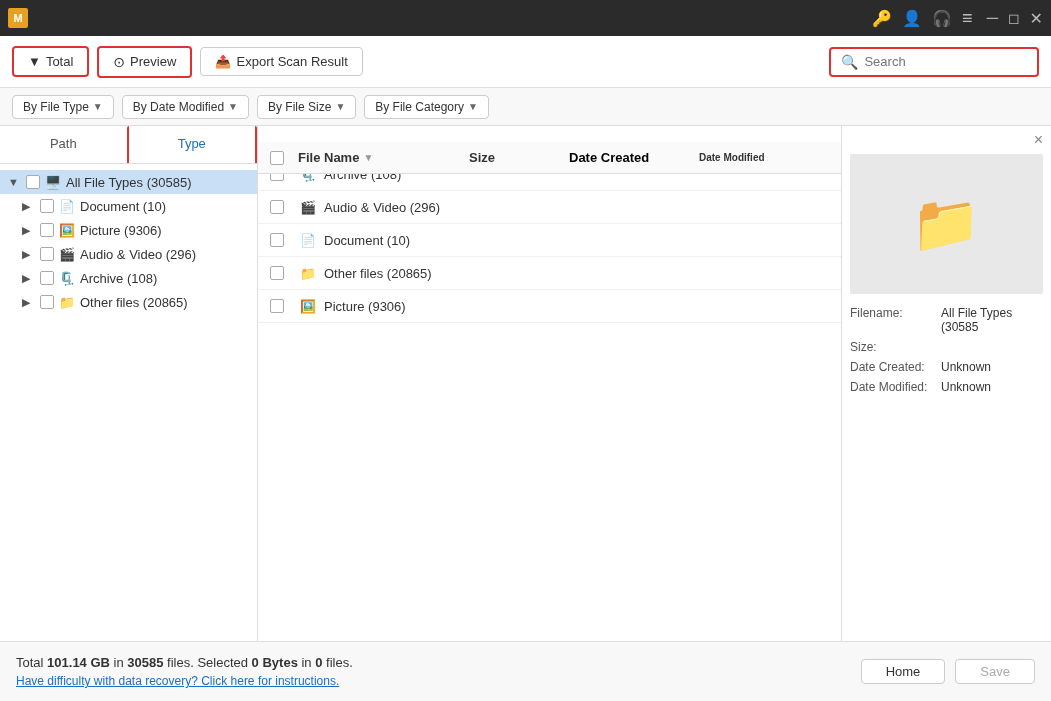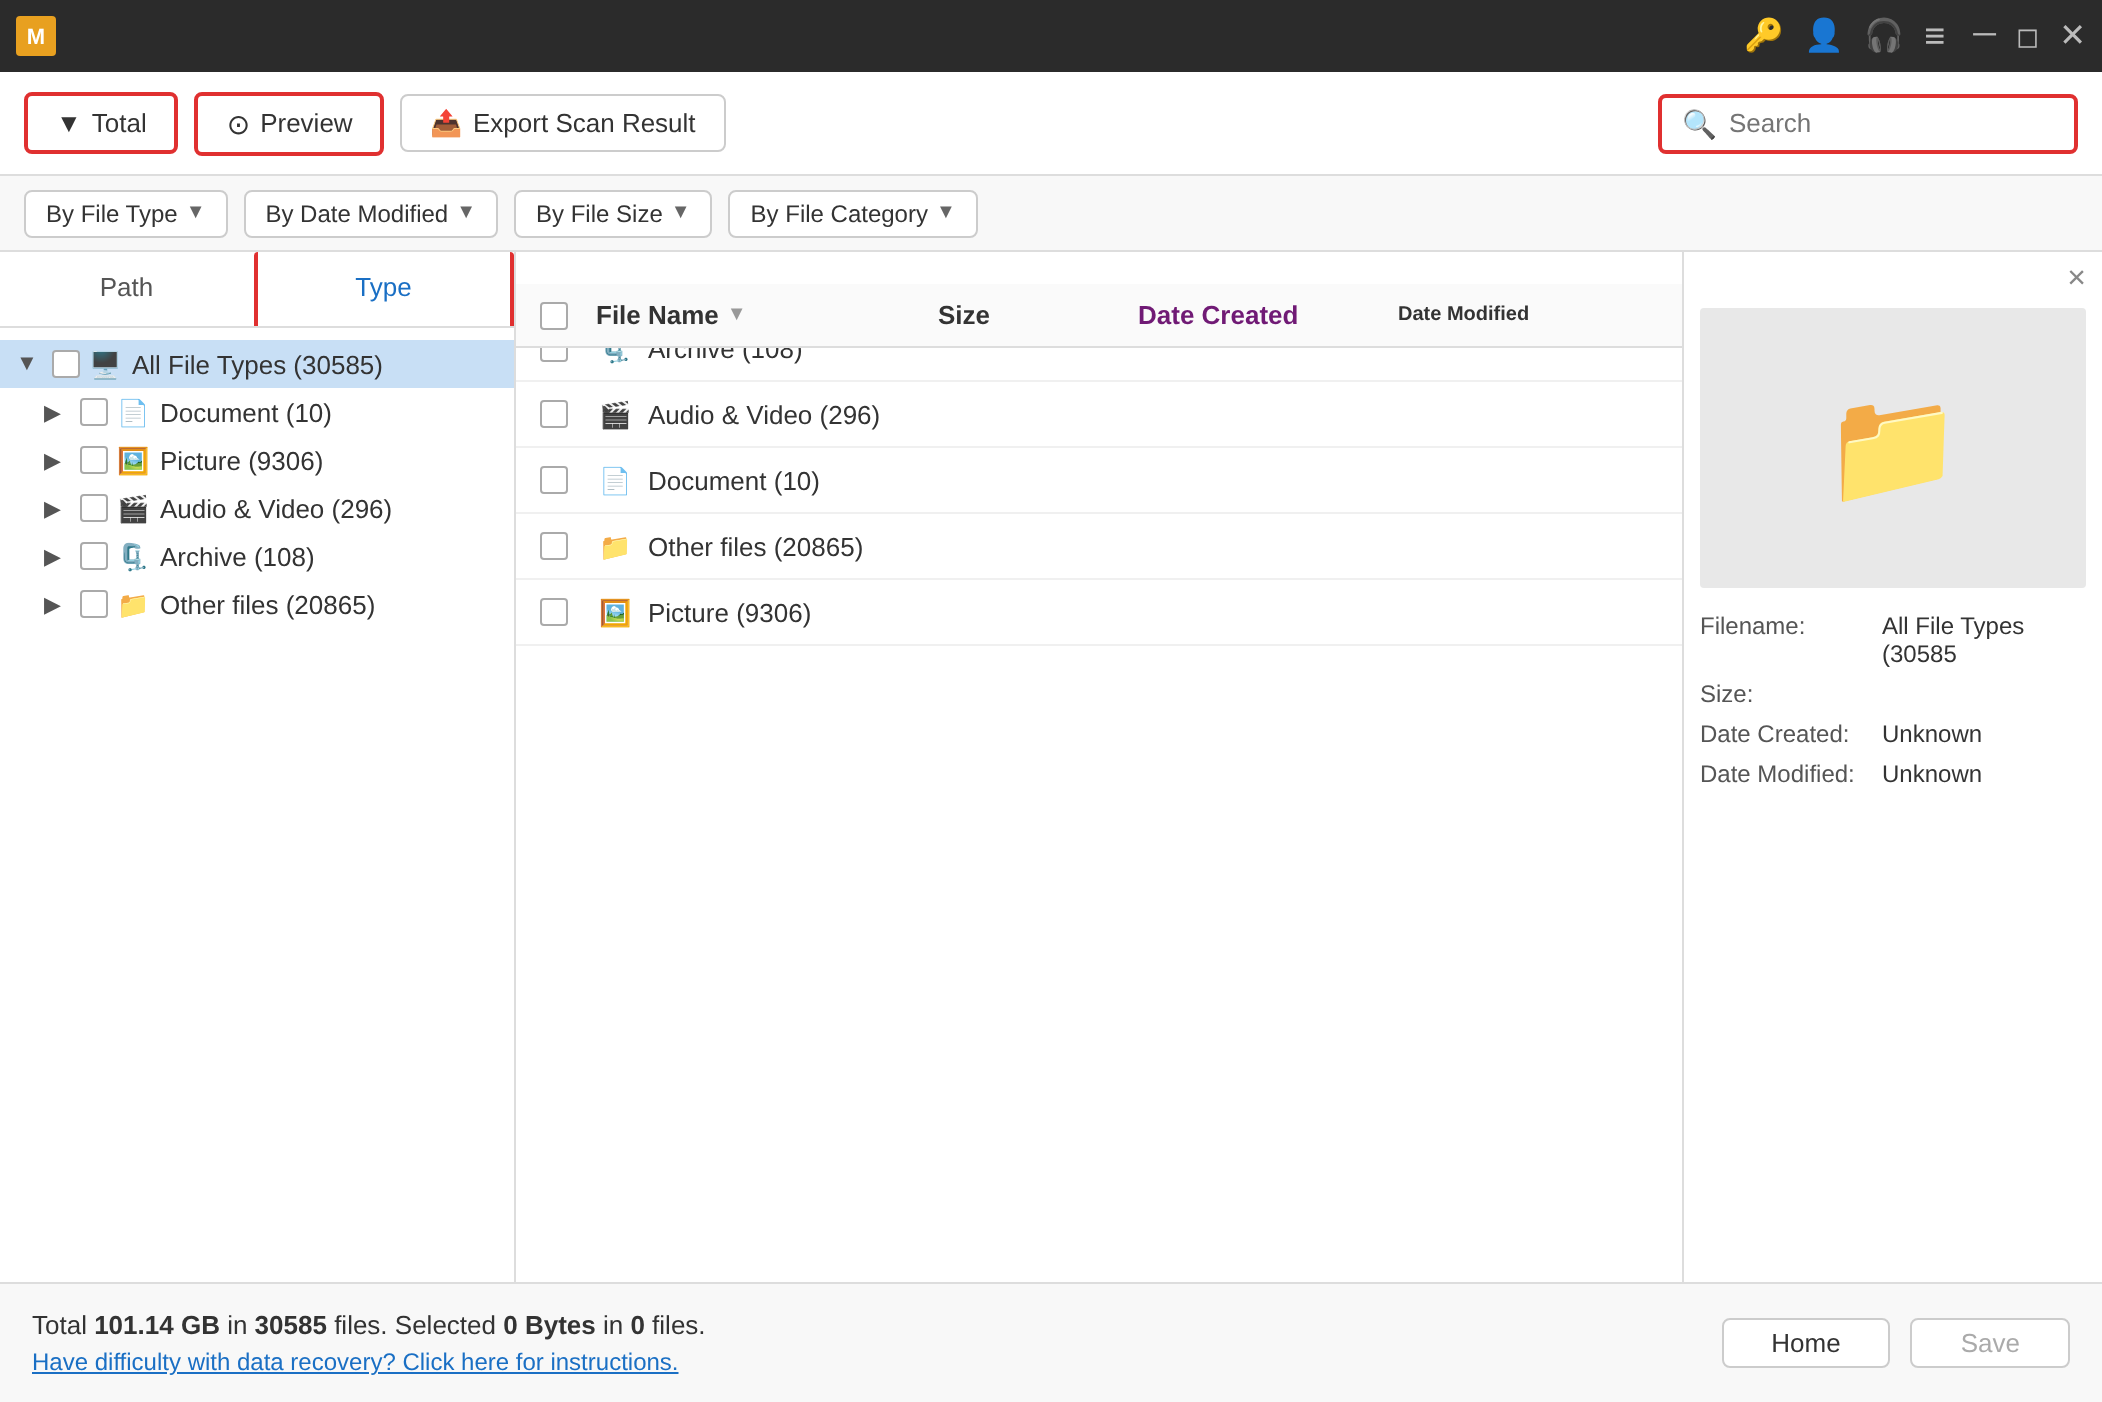--- a/index.html
+++ b/index.html
@@ -42,21 +42,21 @@
     .tree-item .label { font-size: 13px; color: #333; }
     .tree-child { padding-left: 22px; }
 
     
     .center-panel { flex: 1; display: flex; flex-direction: column; overflow: hidden; }
     .file-table { flex: 1; overflow-y: auto; }
     .table-header { display: flex; align-items: center; padding: 8px 12px; border-bottom: 1px solid #ddd; background: #fafafa; position: sticky; top: 16px; }
     .col-check { width: 28px; flex-shrink: 0; }
     .col-name { flex: 1; display: flex; align-items: center; gap: 4px; font-weight: 600; font-size: 13px; color: #333; }
     .col-size { width: 100px; font-weight: 600; font-size: 13px; color: #333; }
-    .col-created { width: 130px; font-weight: 600; font-size: 13px; color: #701a75; }
+    .col-created { width: 130px; font-weight: 600; font-size: 13px; color: #000000; }
     .col-modified { width: 130px; font-weight: 600; font-size: 10px; color: #333; }
     .sort-arrow { font-size: 10px; color: #999; }
     .file-row { display: flex; align-items: center; padding: 7px 12px; border-bottom: 1px solid #f0f0f0; cursor: pointer; }
     .file-row .checkbox { width: 14px; height: 14px; border: 1px solid #aaa; border-radius: 2px; background: #fff; flex-shrink: 0; margin-right: 14px; }
     .file-row .file-icon { width: 20px; height: 18px; display: flex; align-items: center; justify-content: center; flex-shrink: 0; margin-right: 6px; }
     .file-row .file-name { flex: 1; font-size: 13px; color: #333; }
     .file-row .file-size { width: 100px; font-size: 13px; color: #555; }
     .file-row .file-created { width: 130px; font-size: 13px; color: #555; }
     .file-row .file-modified { width: 130px; font-size: 13px; color: #555; }
 

